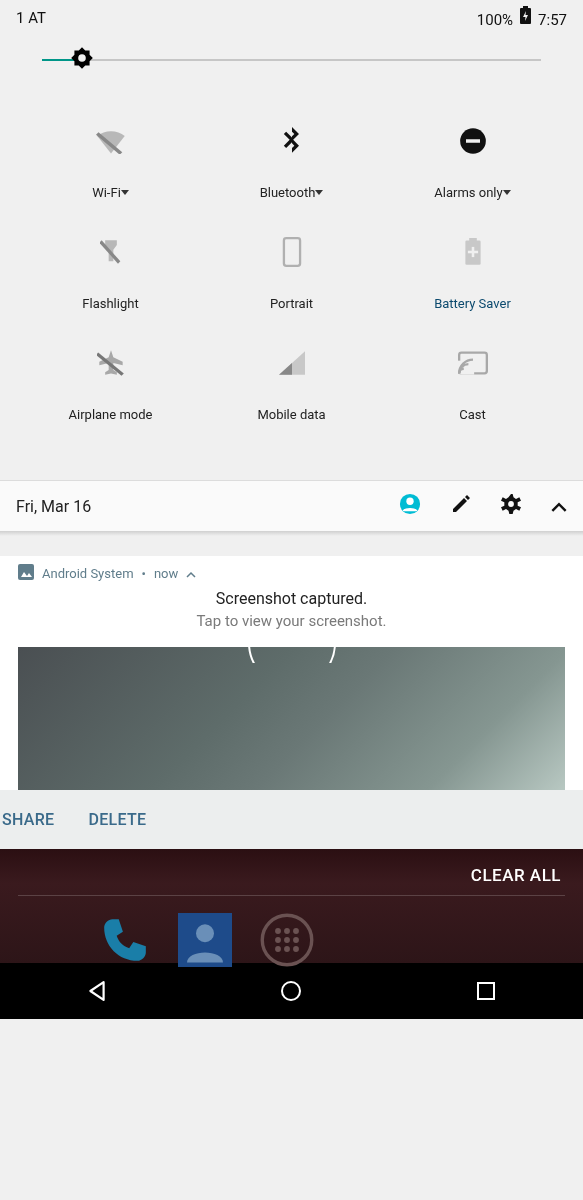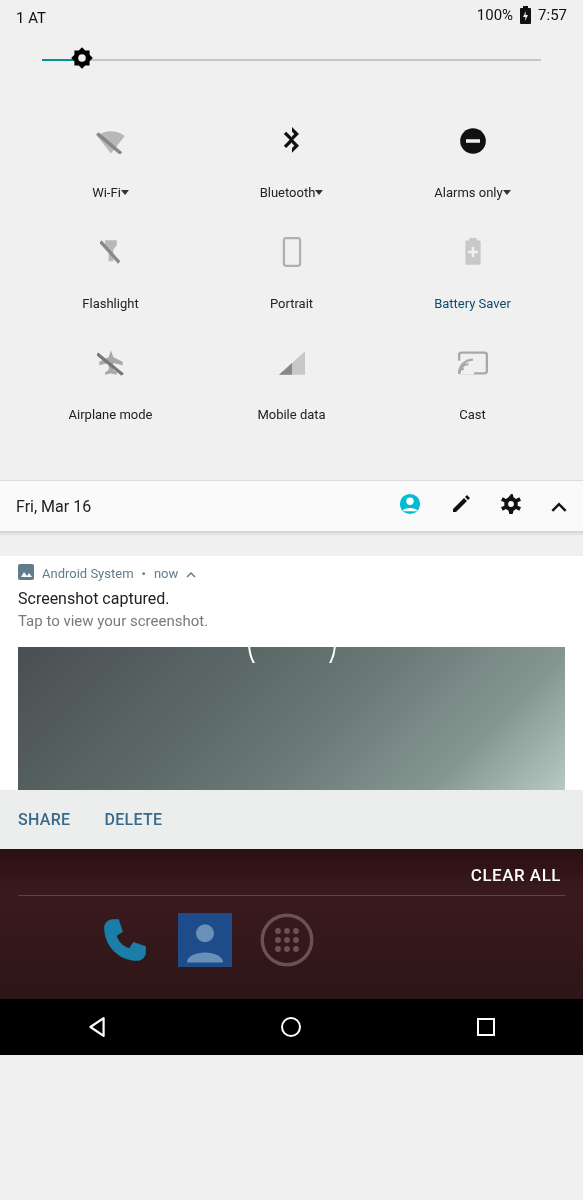--- a/index.html
+++ b/index.html
@@ -1,40 +1,40 @@
 <!DOCTYPE html>
 <html><head>
 <meta charset="utf-8">
 <style>
 * { margin: 0; padding: 0; box-sizing: border-box; }
 body { font-family: Roboto, -apple-system, sans-serif; width: 583px; height: 1200px; background: #f0f0f0; overflow: hidden; }
 .status-bar { display: flex; justify-content: space-between; align-items: center; padding: 6px 16px; font-size: 15px; color: #111; }
-.status-right { display: flex; align-items: flex-start; gap: 6px; }
+.status-right { display: flex; align-items: flex-end; gap: 6px; }
 .brightness-slider { margin: 16px 42px 8px 42px; height: 18px; position: relative; display: flex; align-items: center; }
 .slider-track { width: 100%; height: 2px; background: #c6c6c6; position: relative; }
 .slider-fill { position: absolute; left: 0; top: 0; height: 2px; background: #009688; width: 8%; }
 .slider-thumb { position: absolute; left: 8%; top: 50%; transform: translate(-50%,-50%); }
 .qs-grid { display: grid; grid-template-columns: repeat(3, 1fr); gap: 0; padding: 30px 20px 40px 20px; }
 .qs-tile { display: flex; flex-direction: column; align-items: center; gap: 28px; padding: 18px 0; }
 .tile-icon { height: 32px; display: flex; align-items: center; justify-content: center; }
 .tile-label-row { display: flex; align-items: center; gap: 0; font-size: 13px; color: #222; }
 .tile-label-row.disabled { color: #0c4a6e; }
 .chev-down { width: 0; height: 0; border-left: 4px solid transparent; border-right: 4px solid transparent; border-top: 5px solid #333; }
 .footer-bar { display: flex; align-items: center; justify-content: space-between; padding: 12px 16px; border-top: 1px solid #dcdcdc; background: #fafafa; gap: 48px; }
 .footer-date { font-size: 16px; color: #222; }
 .footer-icons { display: flex; align-items: center; gap: 30px; }
 .notif-shadow { height: 5px; background: linear-gradient(#d0d0d0, transparent); }
-.notif { background: #fff; padding: 8px 18px 0 18px; margin-top: 20px; }
+.notif { background: #fff; padding: 8px 18px 0 18px; margin-top: 20px; text-align: center; }
 .notif-header { display: flex; align-items: center; gap: 8px; font-size: 13px; color: #607d8b; padding-bottom: 6px; }
 .notif-title { font-size: 16px; color: #222; padding-bottom: 4px; }
 .notif-sub { font-size: 15px; color: #7a7a7a; padding-bottom: 17px; }
 .notif-preview { height: 143px; background: linear-gradient(135deg, #4a4f52 0%, #5e6c6a 40%, #6a7876 55%, #859691 80%, #b8c8c2 100%); position: relative; overflow: hidden; }
-.notif-actions { display: flex; gap: 34px; padding: 20px 18px; background: #eceeee; }
+.notif-actions { display: flex; gap: 34px; padding: 20px 2px; background: #eceeee; }
 .action-btn { color: #3a6a8a; font-size: 16px; font-weight: 500; letter-spacing: 0.3px; }
-.home-strip { background: linear-gradient(#2b0f12, #3a1a1e 30%, #2d1518); height: 150px; position: relative; }
+.home-strip { background: linear-gradient(#2b0f12, #3a1a1e 30%, #2d1518); height: 114px; position: relative; }
 .clear-all { position: absolute; right: 22px; top: 16px; color: #fff; font-size: 17px; font-weight: 500; letter-spacing: 0.5px; }
 .divider-line { position: absolute; top: 46px; left: 18px; right: 18px; height: 1px; background: rgba(255,255,255,0.18); }
 .dock-icons { position: absolute; left: 100px; top: 64px; display: flex; gap: 28px; align-items: center; }
 .nav-bar { background: #000; height: 56px; display: flex; justify-content: space-around; align-items: center; }
 .nav-btn { width: 60px; height: 32px; display: flex; align-items: center; justify-content: center; }
 .preview-arc { position: absolute; left: 50%; top: -4px; transform: translateX(-50%); }
 </style>
 </head>
 <body>
 

